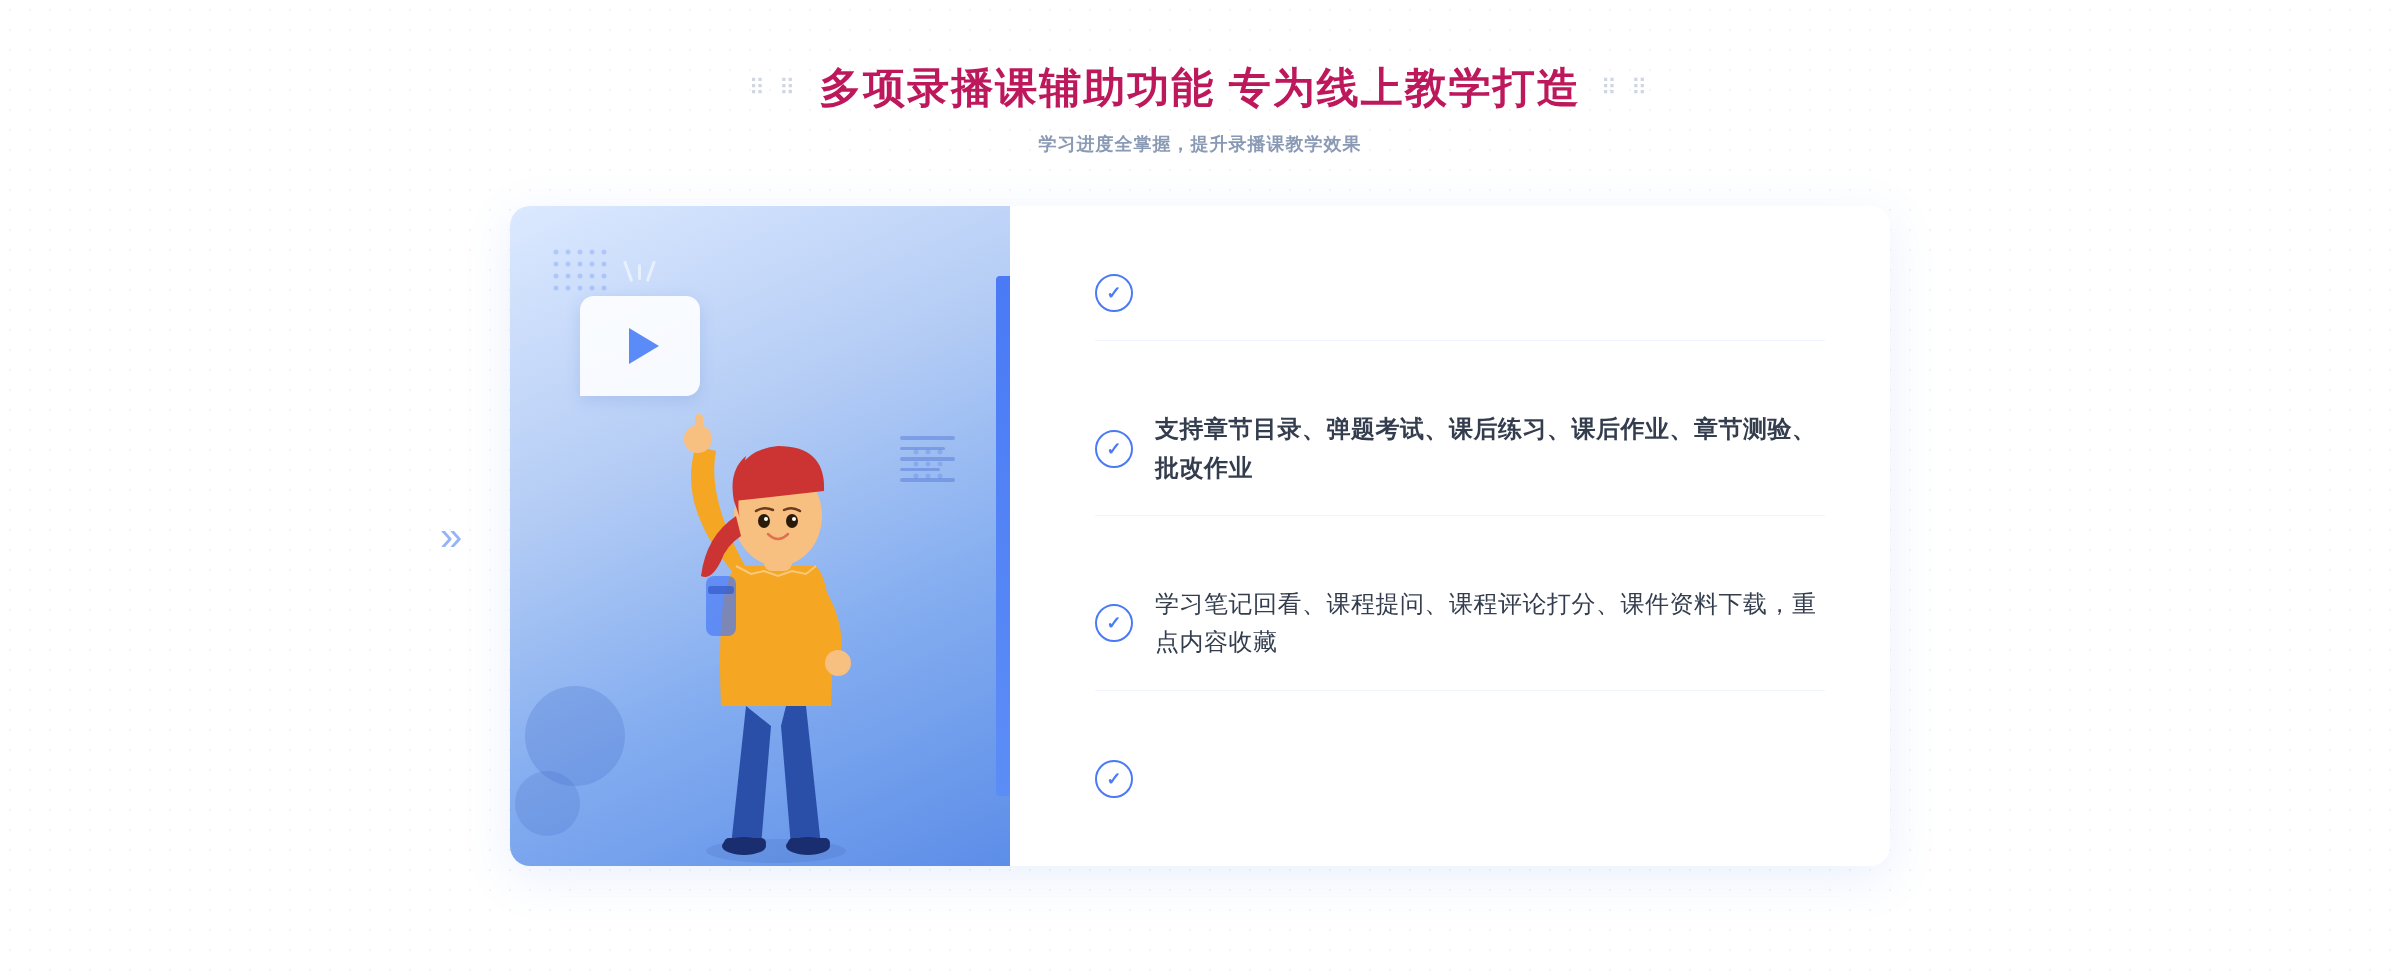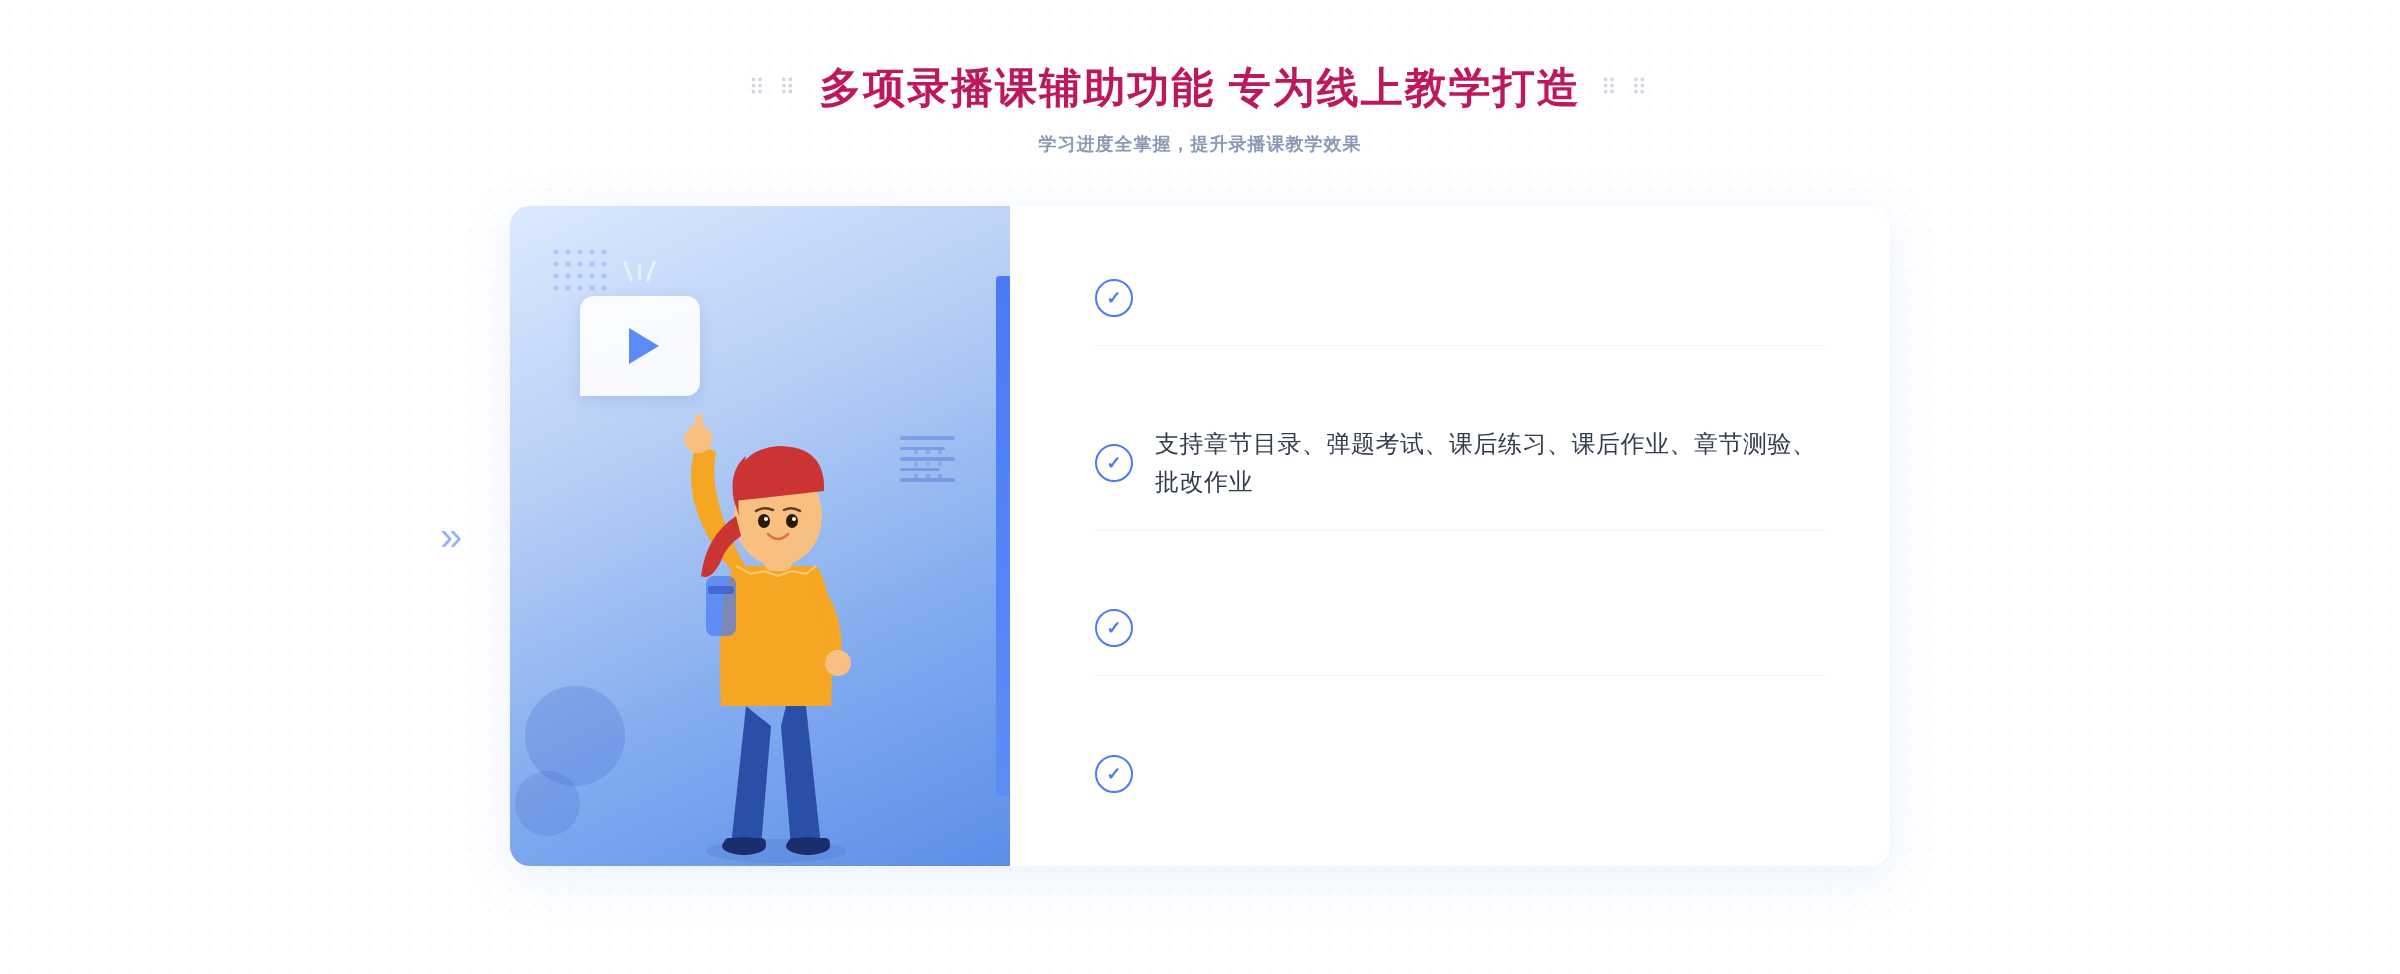--- a/index.html
+++ b/index.html
@@ -261,27 +261,28 @@
       <div class="feature-item" style="display:flex; align-items:center; gap:22px; padding:28px 0; border-bottom:1px solid #f0f4ff;">
         <div style="width:38px; height:38px; border-radius:50%; border:2.5px solid #4a7af5; display:flex; align-items:center; justify-content:center; flex-shrink:0;">
           <span style="color:#4a7af5; font-size:18px; font-weight:bold;">✓</span>
         </div>
       </div>
 
       <div class="feature-item" style="display:flex; align-items:center; gap:22px; padding:28px 0; border-bottom:1px solid #f0f4ff;">
         <div style="width:38px; height:38px; border-radius:50%; border:2.5px solid #4a7af5; display:flex; align-items:center; justify-content:center; flex-shrink:0;">
           <span style="color:#4a7af5; font-size:18px; font-weight:bold;">✓</span>
         </div>
-        <span style="font-size:24px; color:#333d4e; line-height:1.6; font-weight:400; letter-spacing:0.5px;">支持章节目录、弹题考试、课后练习、课后作业、章节测验、批改作业</span>
+        <span style="font-size:24px; color:#333d4e; line-height:1.6; font-weight:700; letter-spacing:0.5px;">支持章节目录、弹题考试、课后练习、课后作业、章节测验、批改作业</span>
       </div>
 
       <div class="feature-item" style="display:flex; align-items:center; gap:22px; padding:28px 0; border-bottom:1px solid #f0f4ff;">
         <div style="width:38px; height:38px; border-radius:50%; border:2.5px solid #4a7af5; display:flex; align-items:center; justify-content:center; flex-shrink:0;">
           <span style="color:#4a7af5; font-size:18px; font-weight:bold;">✓</span>
         </div>
+        <span style="font-size:24px; color:#333d4e; line-height:1.6; font-weight:400; letter-spacing:0.5px;">学习笔记回看、课程提问、课程评论打分、课件资料下载，重点内容收藏</span>
       </div>
 
       <div class="feature-item" style="display:flex; align-items:center; gap:22px; padding:28px 0;">
         <div style="width:38px; height:38px; border-radius:50%; border:2.5px solid #4a7af5; display:flex; align-items:center; justify-content:center; flex-shrink:0;">
           <span style="color:#4a7af5; font-size:18px; font-weight:bold;">✓</span>
         </div>
       </div>
 
     </div>
   </div>

